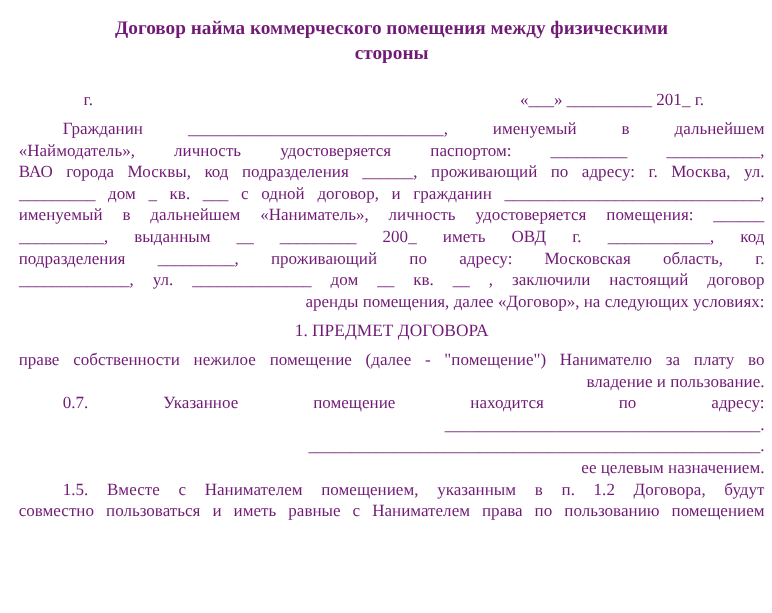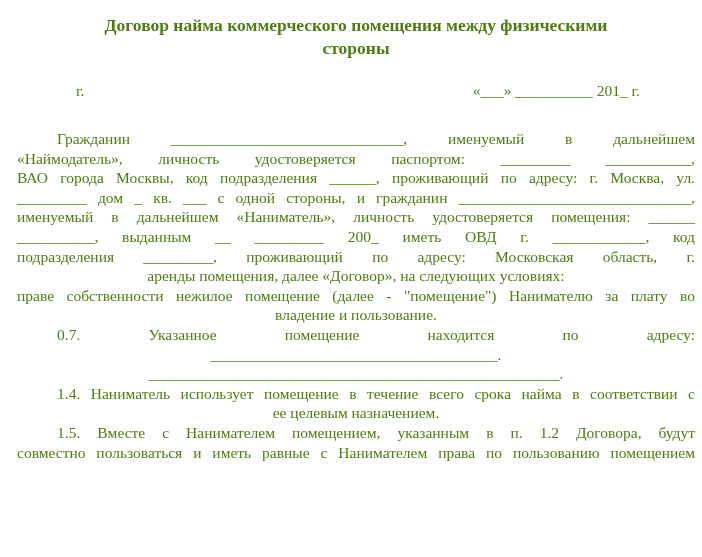--- a/index.html
+++ b/index.html
@@ -2,21 +2,21 @@
 <html><head>
 <meta charset="utf-8">
 <style>
   html, body { margin: 0; padding: 0; background: #ffffff; }
   .page {
     position: relative;
     width: 702px;
     height: 557px;
     overflow: hidden;
     background: #ffffff;
-    color: #4d7c0f;
+    color: #701a75;
     font-family: "Liberation Serif", "DejaVu Serif", serif;
   }
   .doc-body { padding: 0 7px 0 17px; }
   .title {
     margin-top: 14px;
     text-align: center;
     font-weight: bold;
     font-size: 17.5px;
     line-height: 23px;
   }
@@ -29,28 +29,28 @@
     font-size: 15.5px;
     line-height: 20px;
   }
   .heading {
     text-align: center;
     font-size: 15.8px;
     line-height: 19.6px;
     margin: 7px 0 7px 0;
   }
   .para { margin: 0; }
-  .para.b2 { margin-top: 28px; } 
+  .para.b2 { margin-top: 7px; } 
   .line {
     font-size: 15.5px;
     line-height: 19.6px;
     height: 19.6px;
     overflow: hidden;
     white-space: normal;
-    text-align: center;
+    text-align: right;
   }
   .line.justify {
     text-align: justify;
     text-align-last: justify;
   }
   .line.indent { text-indent: 40px; }
 </style>
 </head>
 <body>
 
@@ -61,39 +61,40 @@
         <div>стороны</div>
       </div>
       <div class="dateline b1">
         <span>г.</span>
         <span>«___» __________ 201_ г.</span>
       </div>
       <div class="para b2">
         <div class="line justify indent">Гражданин ______________________________, именуемый в дальнейшем</div>
         <div class="line justify">«Наймодатель», личность удостоверяется паспортом: _________ ___________,</div>
         <div class="line justify">ВАО города Москвы, код подразделения ______, проживающий по адресу: г. Москва, ул.</div>
-        <div class="line justify">_________ дом _ кв. ___ с одной стороны, и гражданин ______________________________,</div>
+        <div class="line justify">_________ дом _ кв. ___ с одной договор, и гражданин ______________________________,</div>
         <div class="line justify">именуемый в дальнейшем «Наниматель», личность удостоверяется помещения: ______</div>
         <div class="line justify">__________, выданным __ _________ 200_ иметь ОВД г. ____________, код</div>
         <div class="line justify">подразделения _________, проживающий по адресу: Московская область, г.</div>
+        <div class="line justify">_____________, ул. ______________ дом __ кв. __ , заключили настоящий договор</div>
         <div class="line">аренды помещения, далее «Договор», на следующих условиях:</div>
       </div>
+      <div class="heading b3">1. ПРЕДМЕТ ДОГОВОРА</div>
       <div class="para b4">
         <div class="line justify">праве собственности нежилое помещение (далее - "помещение") Нанимателю за плату во</div>
         <div class="line">владение и пользование.</div>
       </div>
       <div class="para b5">
         <div class="line justify indent">0.7. Указанное помещение находится по адресу:</div>
         <div class="line">_____________________________________.</div>
       </div>
       <div class="para b6">
         <div class="line">_____________________________________________________.</div>
       </div>
       <div class="para b7">
-        <div class="line justify indent">1.4. Наниматель использует помещение в течение всего срока найма в соответствии с</div>
         <div class="line">ее целевым назначением.</div>
       </div>
       <div class="para b8">
         <div class="line justify indent">1.5. Вместе с Нанимателем помещением, указанным в п. 1.2 Договора, будут</div>
         <div class="line justify">совместно пользоваться и иметь равные с Нанимателем права по пользованию помещением</div>
       </div>
     </div>
 </div>
 
 </body></html>

